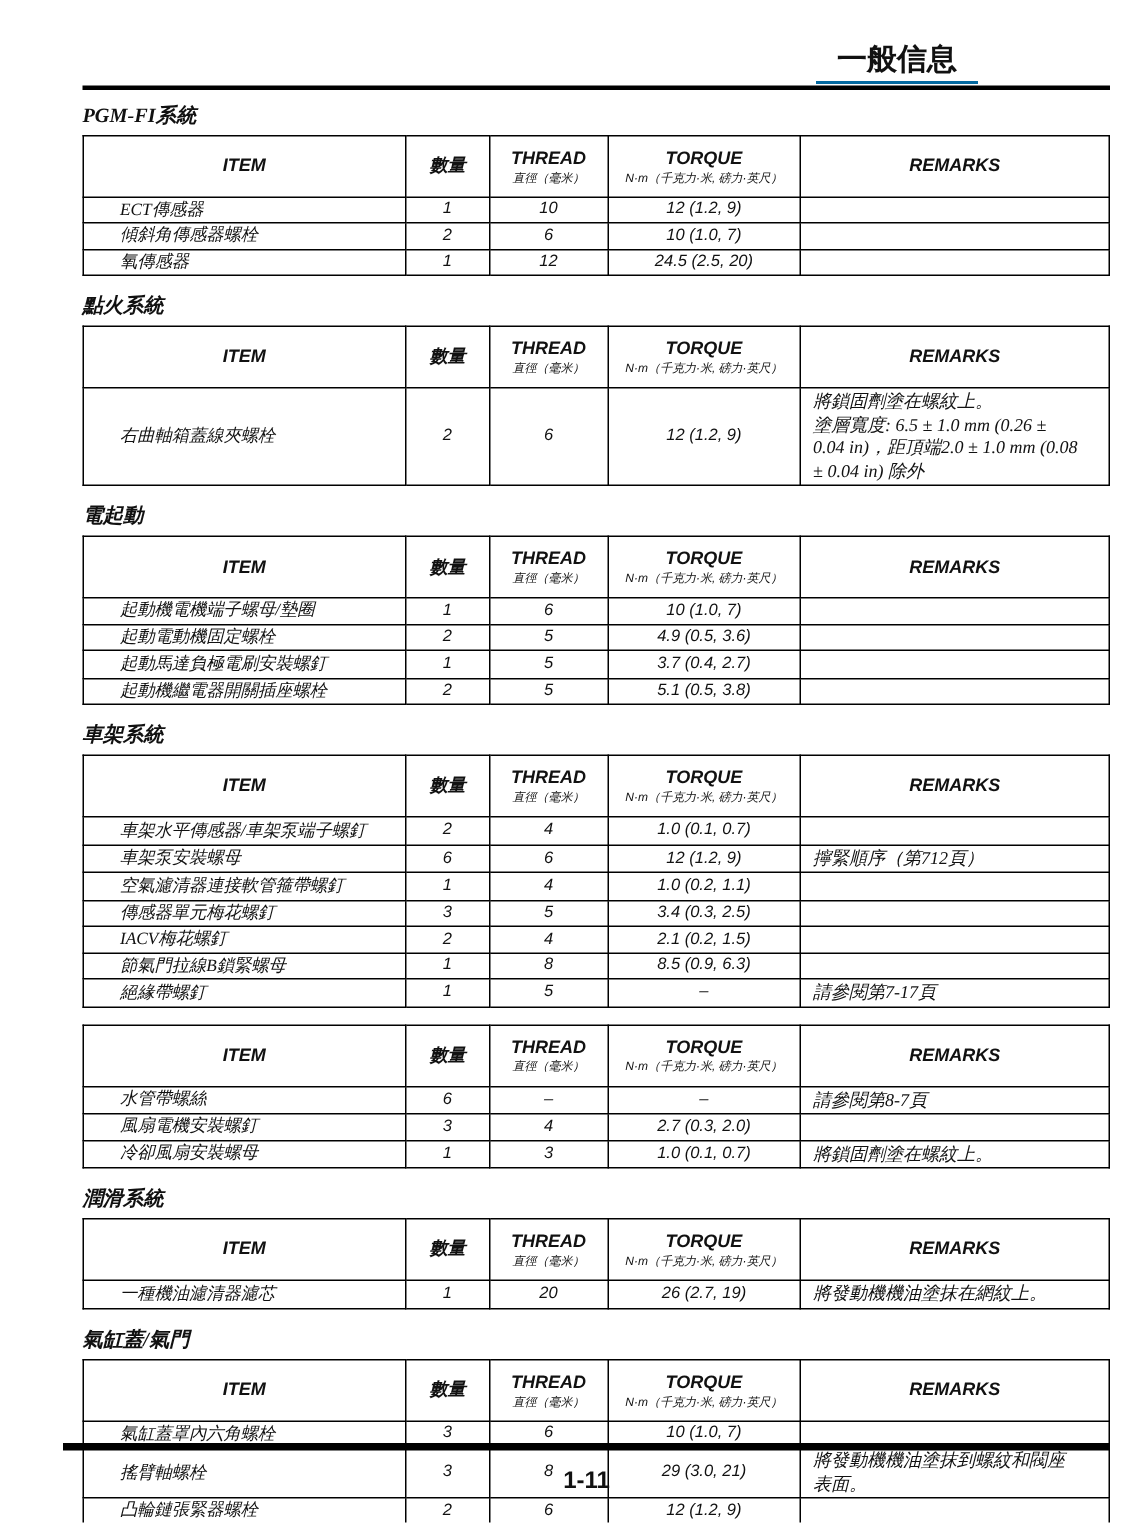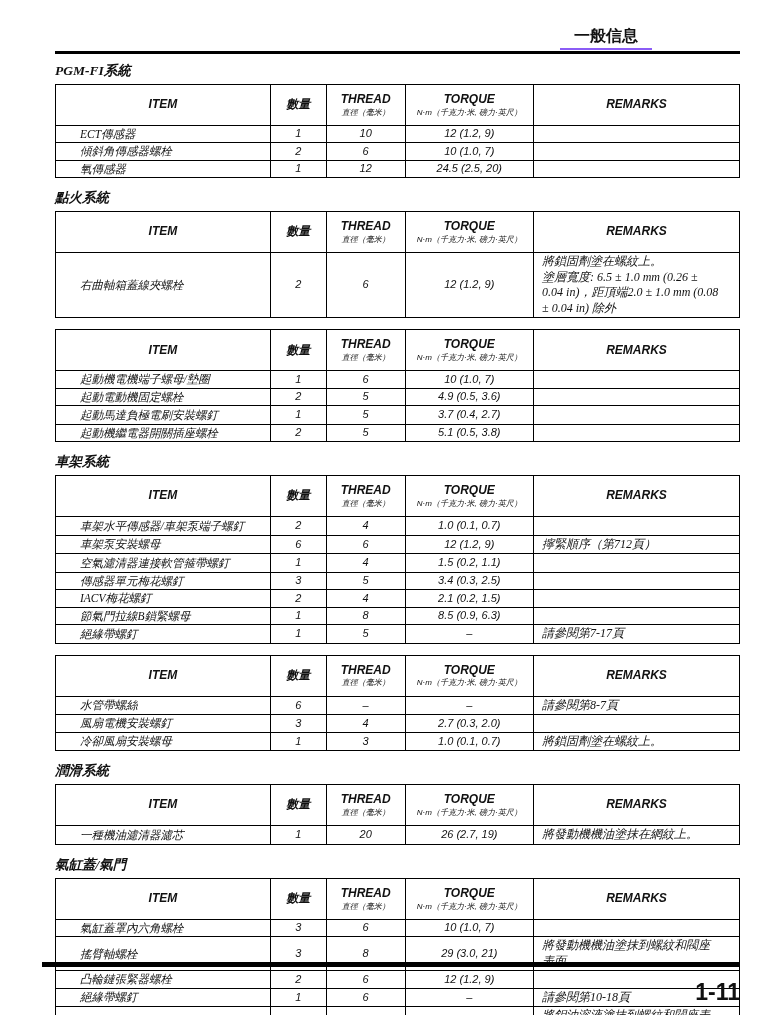--- a/index.html
+++ b/index.html
@@ -11,22 +11,22 @@
     color: #111;
     overflow: hidden;
   }
   .page { padding: 26px 22px 0 55px; }
 
   
   .page-header { text-align: right; padding-right: 88px; }
   .page-header .title {
     display: inline-block;
     font-family: "Liberation Serif", serif;
-    font-weight: bold; font-size: 16px;
-    border-bottom: 2px solid #8b5cf6;
+    font-weight: bold; font-size: 20px;
+    border-bottom: 2px solid #0369a1;
     padding: 0 14px 1px 14px;
   }
   .top-rule { height: 3px; background: #000; margin-top: 1px; margin-bottom: 8px; }
 
   
   .section { margin-bottom: 11px; font-style: italic; }
   .section-title {
     font-weight: bold; font-size: 13.5px;
     margin-bottom: 4px;
     font-family: "Liberation Serif", serif;
@@ -70,23 +70,23 @@
     white-space: pre-line;
   }
   tr.row td { height: 17px; }
 
   
   .footer {
     position: absolute; left: 42px; right: 22px; top: 962px;
   }
   .footer-bar { height: 5px; background: #000; }
   .page-number {
-    text-align: right;
+    text-align: center;
     font-family: "Liberation Sans", sans-serif;
-    font-weight: bold; font-size: 23px;
+    font-weight: bold; font-size: 16px;
     margin-top: 12px;
   }
 </style>
 </head>
 <body>
 
 <div class="page">
   <div class="page-header">
     <span class="title">一般信息</span>
   </div>
@@ -162,20 +162,21 @@
               <td class="qty">2</td>
               <td class="thread">6</td>
               <td class="torque">12 (1.2, 9)</td>
               <td class="remarks">將鎖固劑塗在螺紋上。
 塗層寬度: 6.5 ± 1.0 mm (0.26 ± 0.04 in)，距頂端2.0 ± 1.0 mm (0.08 ± 0.04 in) 除外</td>
             </tr>
           </tbody>
         </table>
       </div>
       <div class="section">
+        <div class="section-title">電起動</div>
         <table class="spec">
           <colgroup>
             <col class="c-item">
             <col class="c-qty">
             <col class="c-thread">
             <col class="c-torque">
             <col class="c-remarks">
           </colgroup>
           <thead>
             <tr>
@@ -252,21 +253,21 @@
               <td class="qty">6</td>
               <td class="thread">6</td>
               <td class="torque">12 (1.2, 9)</td>
               <td class="remarks">擰緊順序（第712頁）
 </td>
             </tr>
             <tr class="row">
               <td class="item">空氣濾清器連接軟管箍帶螺釘</td>
               <td class="qty">1</td>
               <td class="thread">4</td>
-              <td class="torque">1.5 (0.2, 1.1)</td>
+              <td class="torque">1.0 (0.2, 1.1)</td>
               <td class="remarks">
 </td>
             </tr>
             <tr class="row">
               <td class="item">傳感器單元梅花螺釘</td>
               <td class="qty">3</td>
               <td class="thread">5</td>
               <td class="torque">3.4 (0.3, 2.5)</td>
               <td class="remarks"></td>
             </tr>

